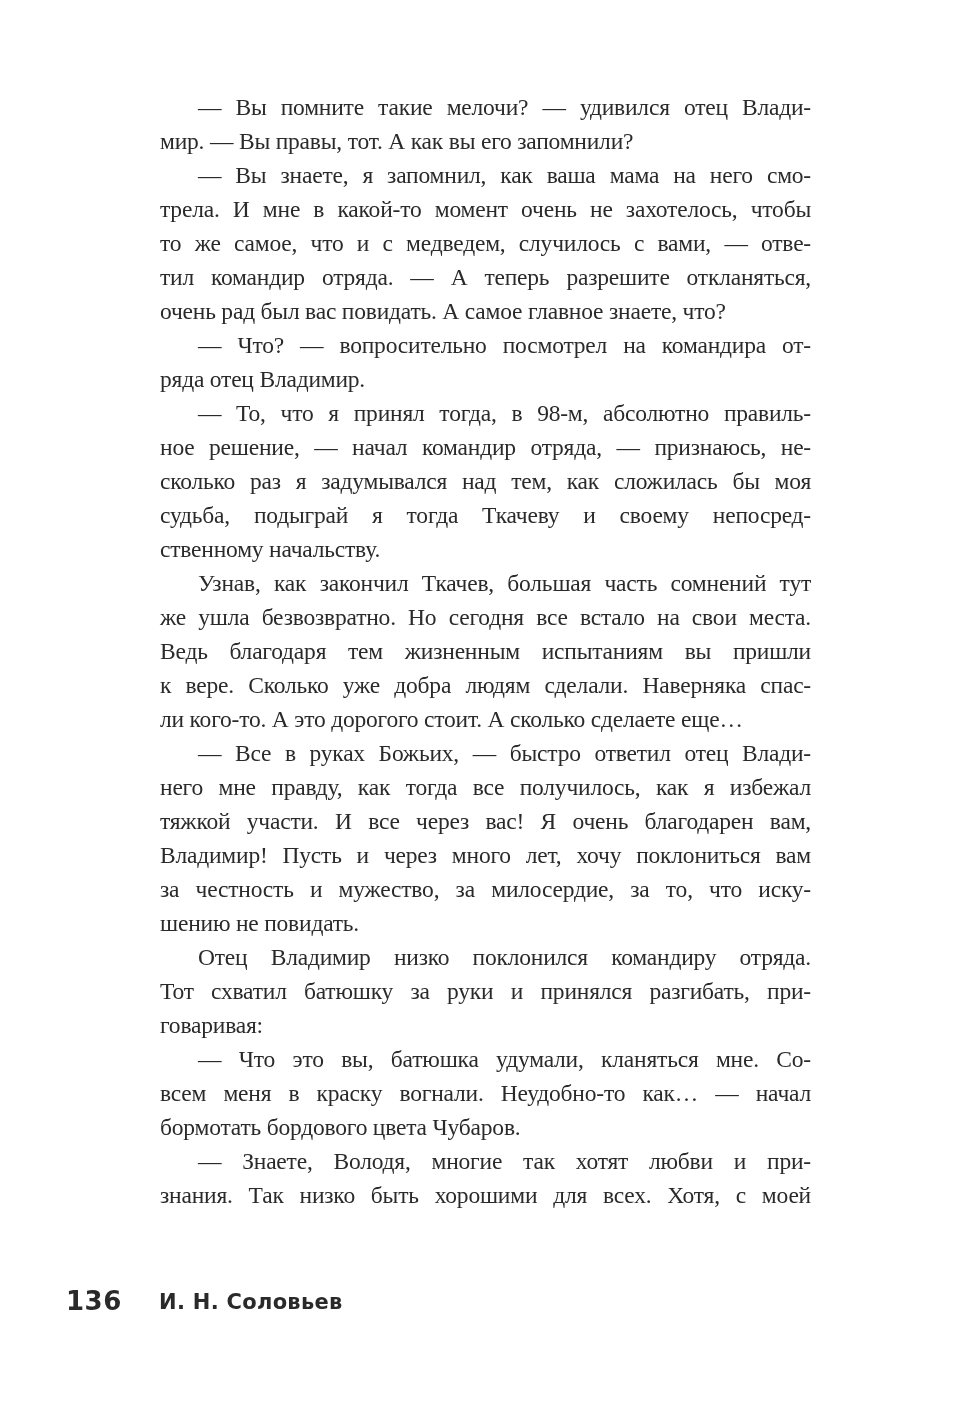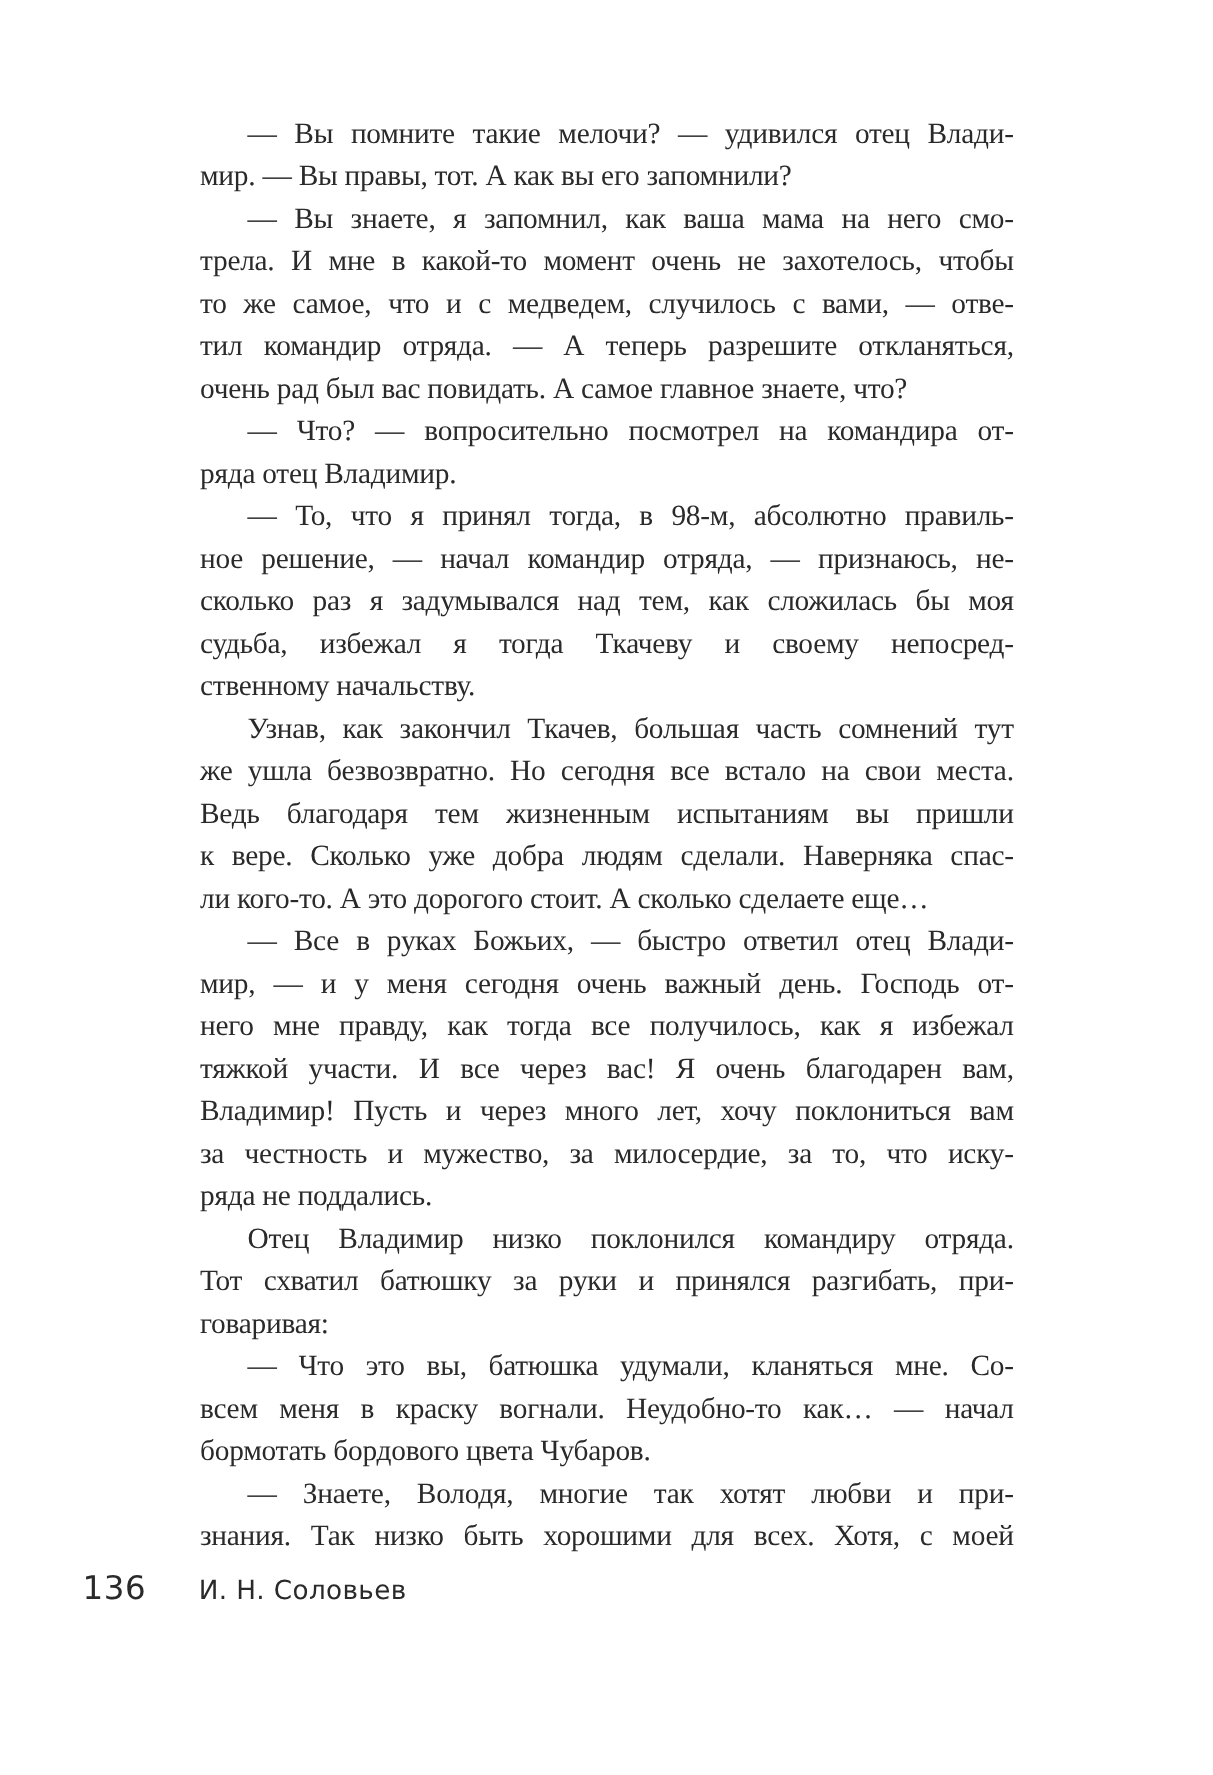--- a/index.html
+++ b/index.html
@@ -39,26 +39,27 @@
       overflow: visible;
     }
     .line.indent {
       padding-left: 38px;
     }
     .line.last {
       text-align-last: left;
     }
     .footer {
       position: absolute;
-      top: 1253px;
+      top: 1283px;
       left: 0;
       width: 794px;
       height: 40px;
       font-family: "DejaVu Sans", "Liberation Sans", sans-serif;
       color: #2a2a2a;
+      font-weight: bold;
     }
     .page-number {
       position: absolute;
       left: 66px;
       top: 0;
       font-size: 26px;
       line-height: 36px;
       letter-spacing: 0.5px;
     }
     .author {
@@ -80,34 +81,33 @@
       <div class="line indent">— Вы знаете, я запомнил, как ваша мама на него смо-</div>
       <div class="line">трела. И мне в какой-то момент очень не захотелось, чтобы</div>
       <div class="line">то же самое, что и с медведем, случилось с вами, — отве-</div>
       <div class="line">тил командир отряда. — А теперь разрешите откланяться,</div>
       <div class="line last">очень рад был вас повидать. А самое главное знаете, что?</div>
       <div class="line indent">— Что? — вопросительно посмотрел на командира от-</div>
       <div class="line last">ряда отец Владимир.</div>
       <div class="line indent">— То, что я принял тогда, в 98-м, абсолютно правиль-</div>
       <div class="line">ное решение, — начал командир отряда, — признаюсь, не-</div>
       <div class="line">сколько раз я задумывался над тем, как сложилась бы моя</div>
-      <div class="line">судьба, избежал я тогда Ткачеву и своему непосред-</div>
+      <div class="line">судьба, подыграй я тогда Ткачеву и своему непосред-</div>
       <div class="line last">ственному начальству.</div>
       <div class="line indent">Узнав, как закончил Ткачев, большая часть сомнений тут</div>
       <div class="line">же ушла безвозвратно. Но сегодня все встало на свои места.</div>
       <div class="line">Ведь благодаря тем жизненным испытаниям вы пришли</div>
       <div class="line">к вере. Сколько уже добра людям сделали. Наверняка спас-</div>
       <div class="line last">ли кого-то. А это дорогого стоит. А сколько сделаете еще…</div>
       <div class="line indent">— Все в руках Божьих, — быстро ответил отец Влади-</div>
-      <div class="line">мир, — и у меня сегодня очень важный день. Господь от-</div>
       <div class="line">него мне правду, как тогда все получилось, как я избежал</div>
       <div class="line">тяжкой участи. И все через вас! Я очень благодарен вам,</div>
       <div class="line">Владимир! Пусть и через много лет, хочу поклониться вам</div>
       <div class="line">за честность и мужество, за милосердие, за то, что иску-</div>
-      <div class="line last">ряда не поддались.</div>
+      <div class="line last">шению не повидать.</div>
       <div class="line indent">Отец Владимир низко поклонился командиру отряда.</div>
       <div class="line">Тот схватил батюшку за руки и принялся разгибать, при-</div>
       <div class="line last">говаривая:</div>
       <div class="line indent">— Что это вы, батюшка удумали, кланяться мне. Со-</div>
       <div class="line">всем меня в краску вогнали. Неудобно-то как… — начал</div>
       <div class="line last">бормотать бордового цвета Чубаров.</div>
       <div class="line indent">— Знаете, Володя, многие так хотят любви и при-</div>
       <div class="line">знания. Так низко быть хорошими для всех. Хотя, с моей</div>
     </div>
 

